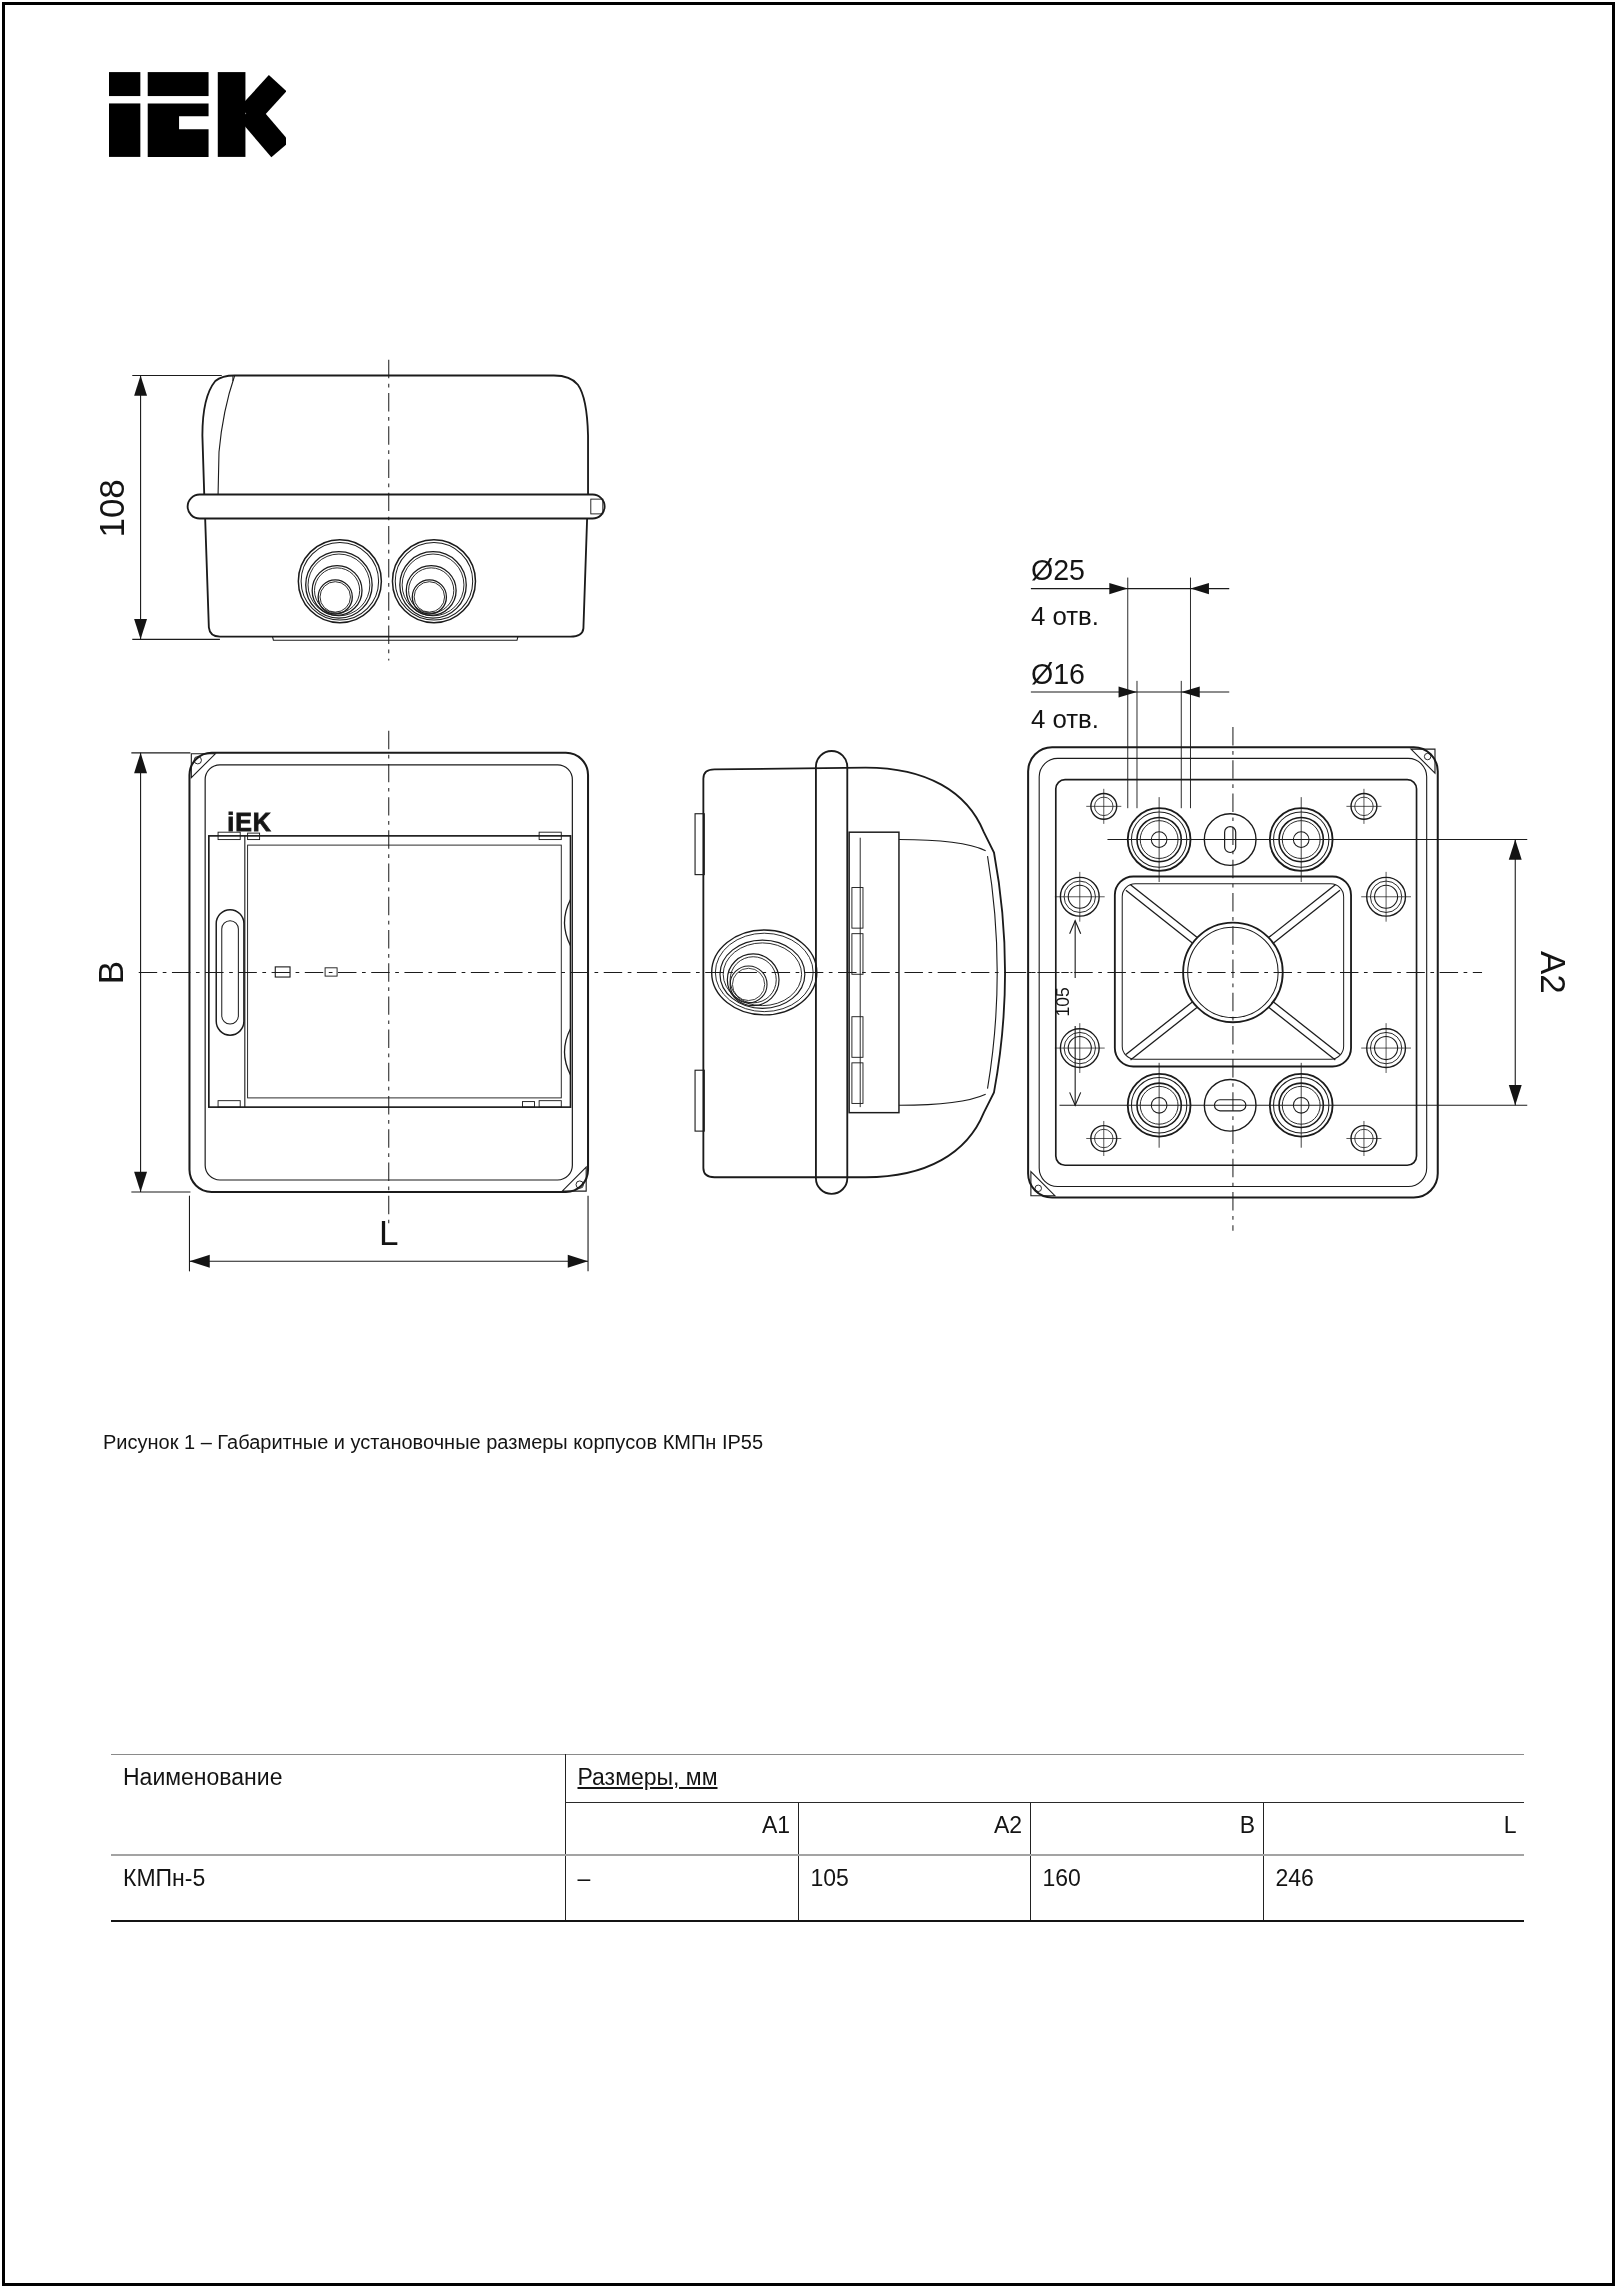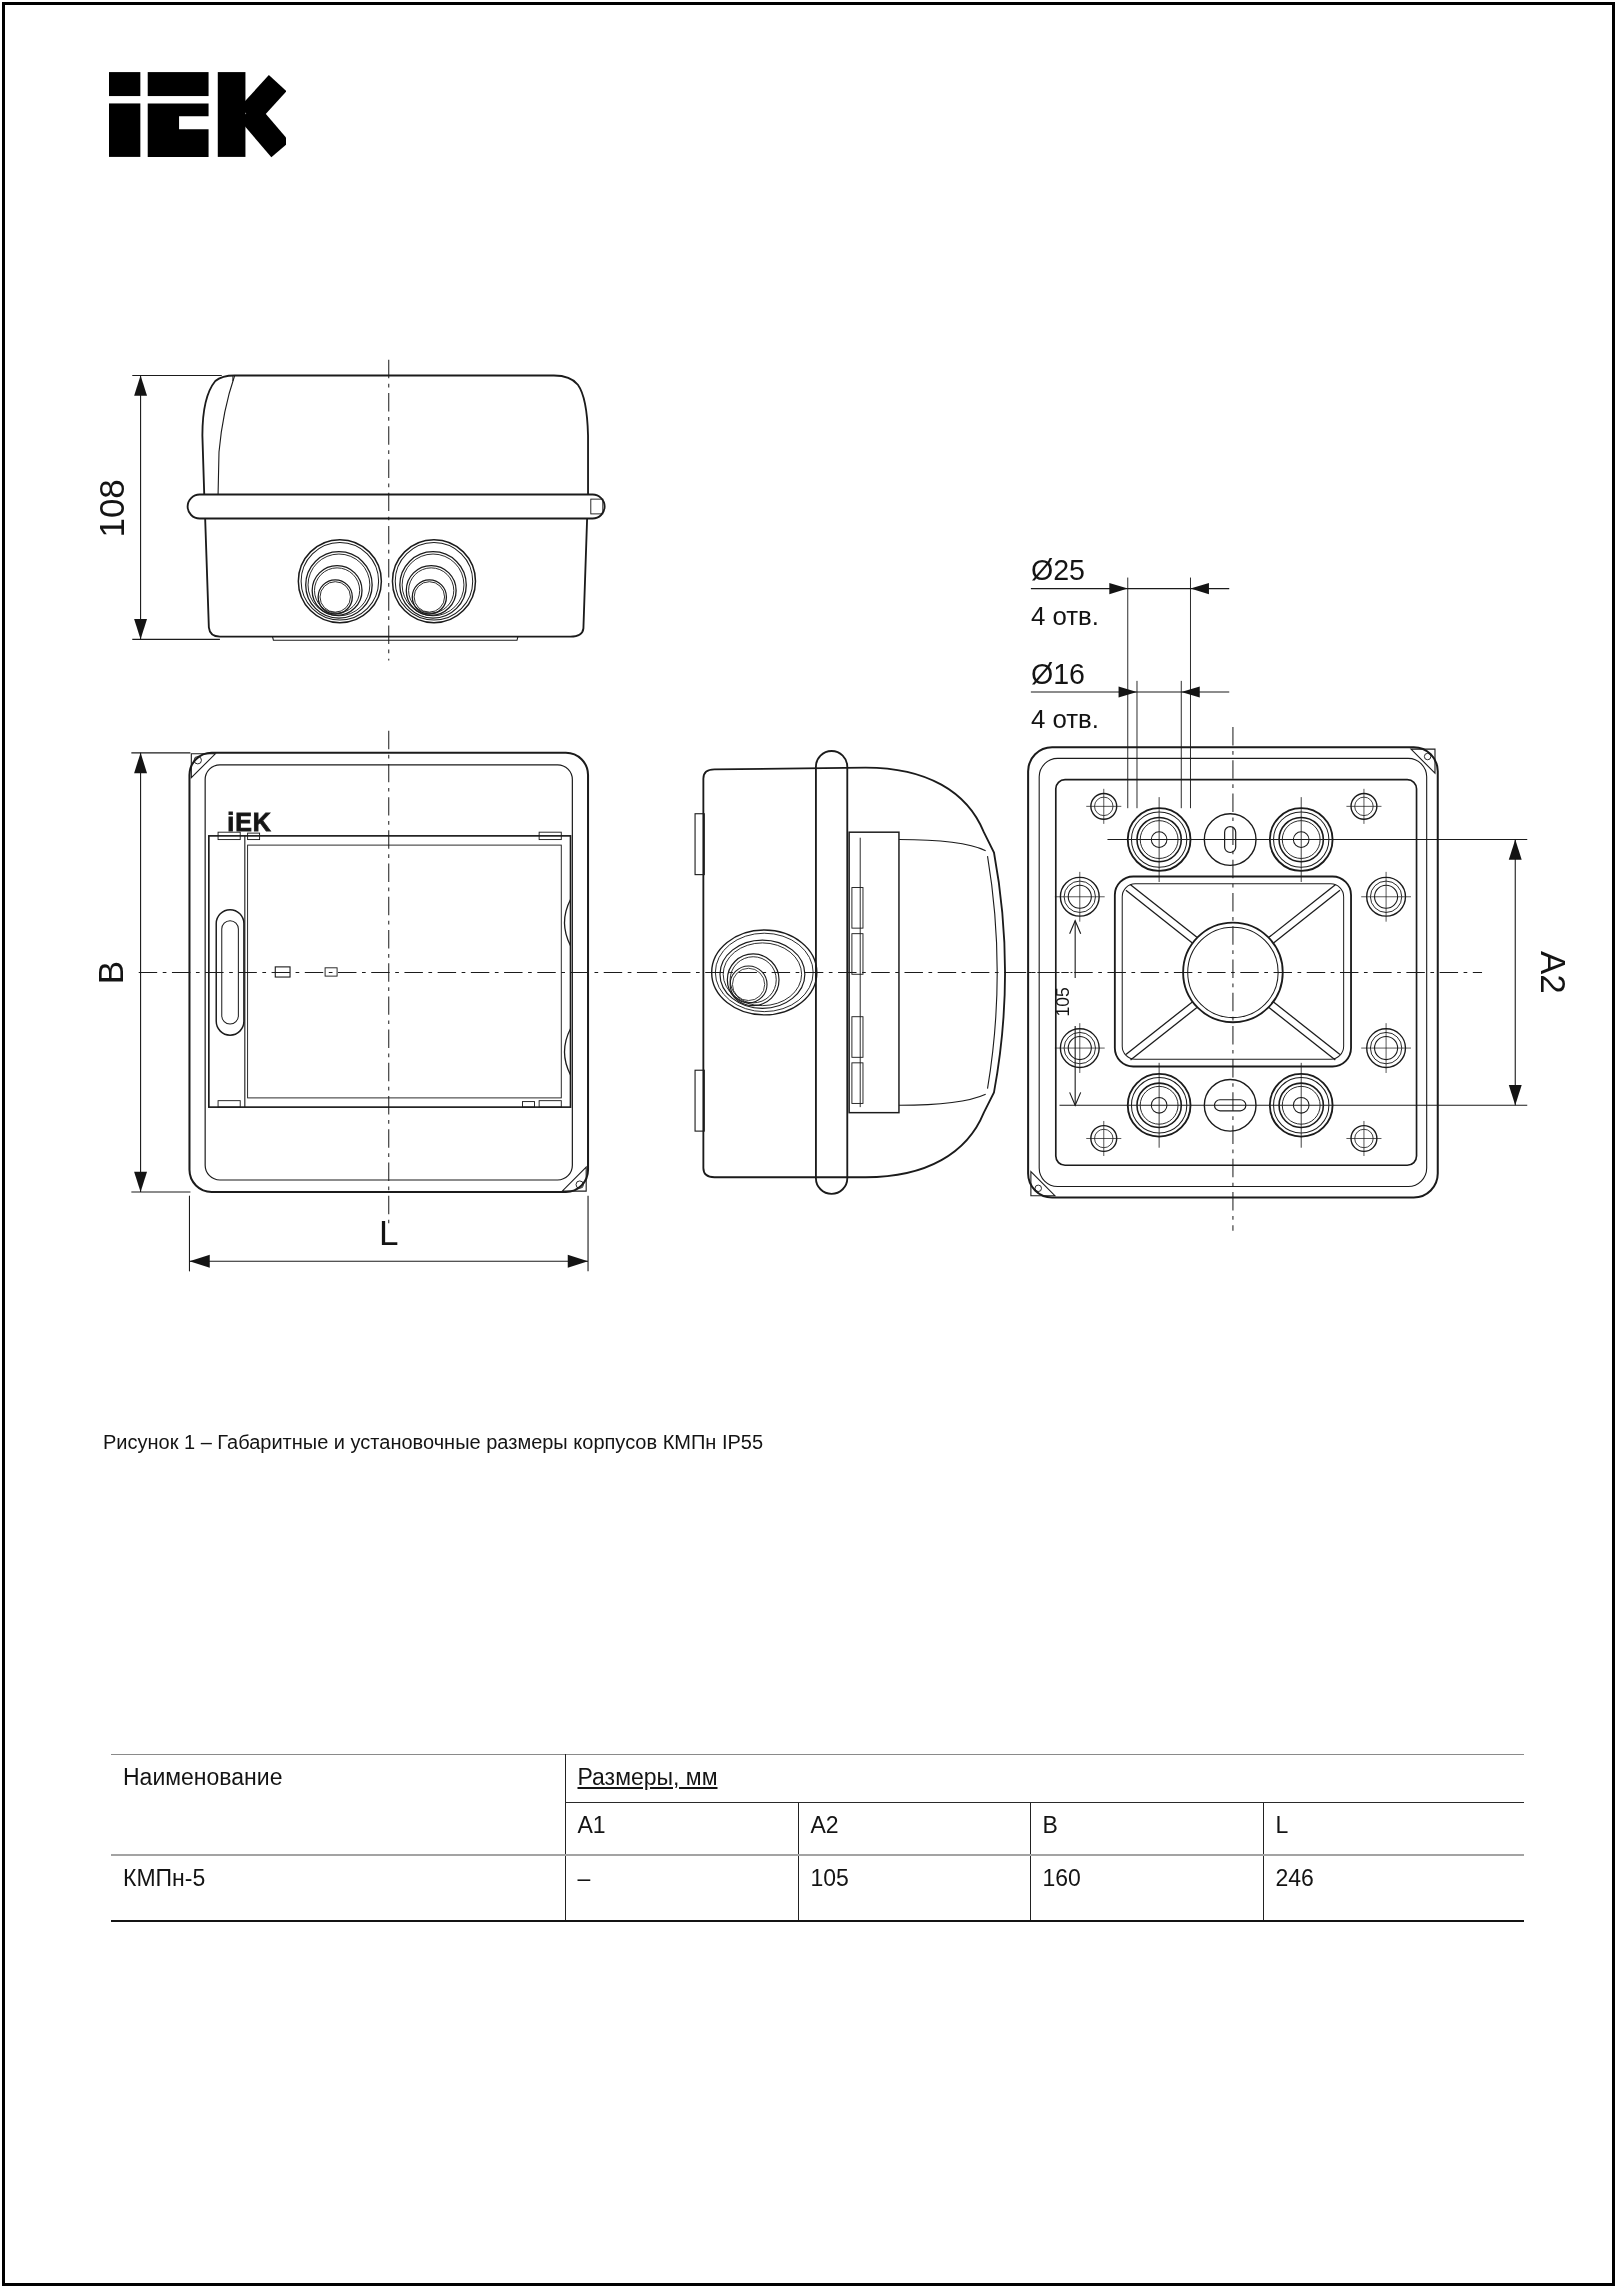--- a/index.html
+++ b/index.html
@@ -35,21 +35,21 @@
   .table-wrap{position:absolute;left:111px;top:1715px;margin-top:39px;}
   .dims-table{
     border-collapse:collapse;table-layout:fixed;width:1412px;
     border-top:1.8px solid #8a8a8a;border-bottom:2.8px solid #141414;
   }
   .dims-table td{
     vertical-align:top;box-sizing:border-box;
     padding:9.2px 7.4px 0 12px;font-size:23px;color:#141414;
   }
   .r1 td{height:48px;}
-  .r2 td{height:52px;}
+  .r2 td{height:52px;text-align:right;}
   .r3 td{height:66px;}
   .c-sizes{border-left:1.8px solid #222;border-bottom:1.8px solid #2a2a2a;text-decoration:underline;}
   .c-sub{border-left:1.8px solid #222;}
   .r3 td{border-top:2.8px solid #a3a3a3;}
   .c-val{border-left:1.8px solid #222;}
 </style>
 </head>
 <body>
 
 <div class="page">

